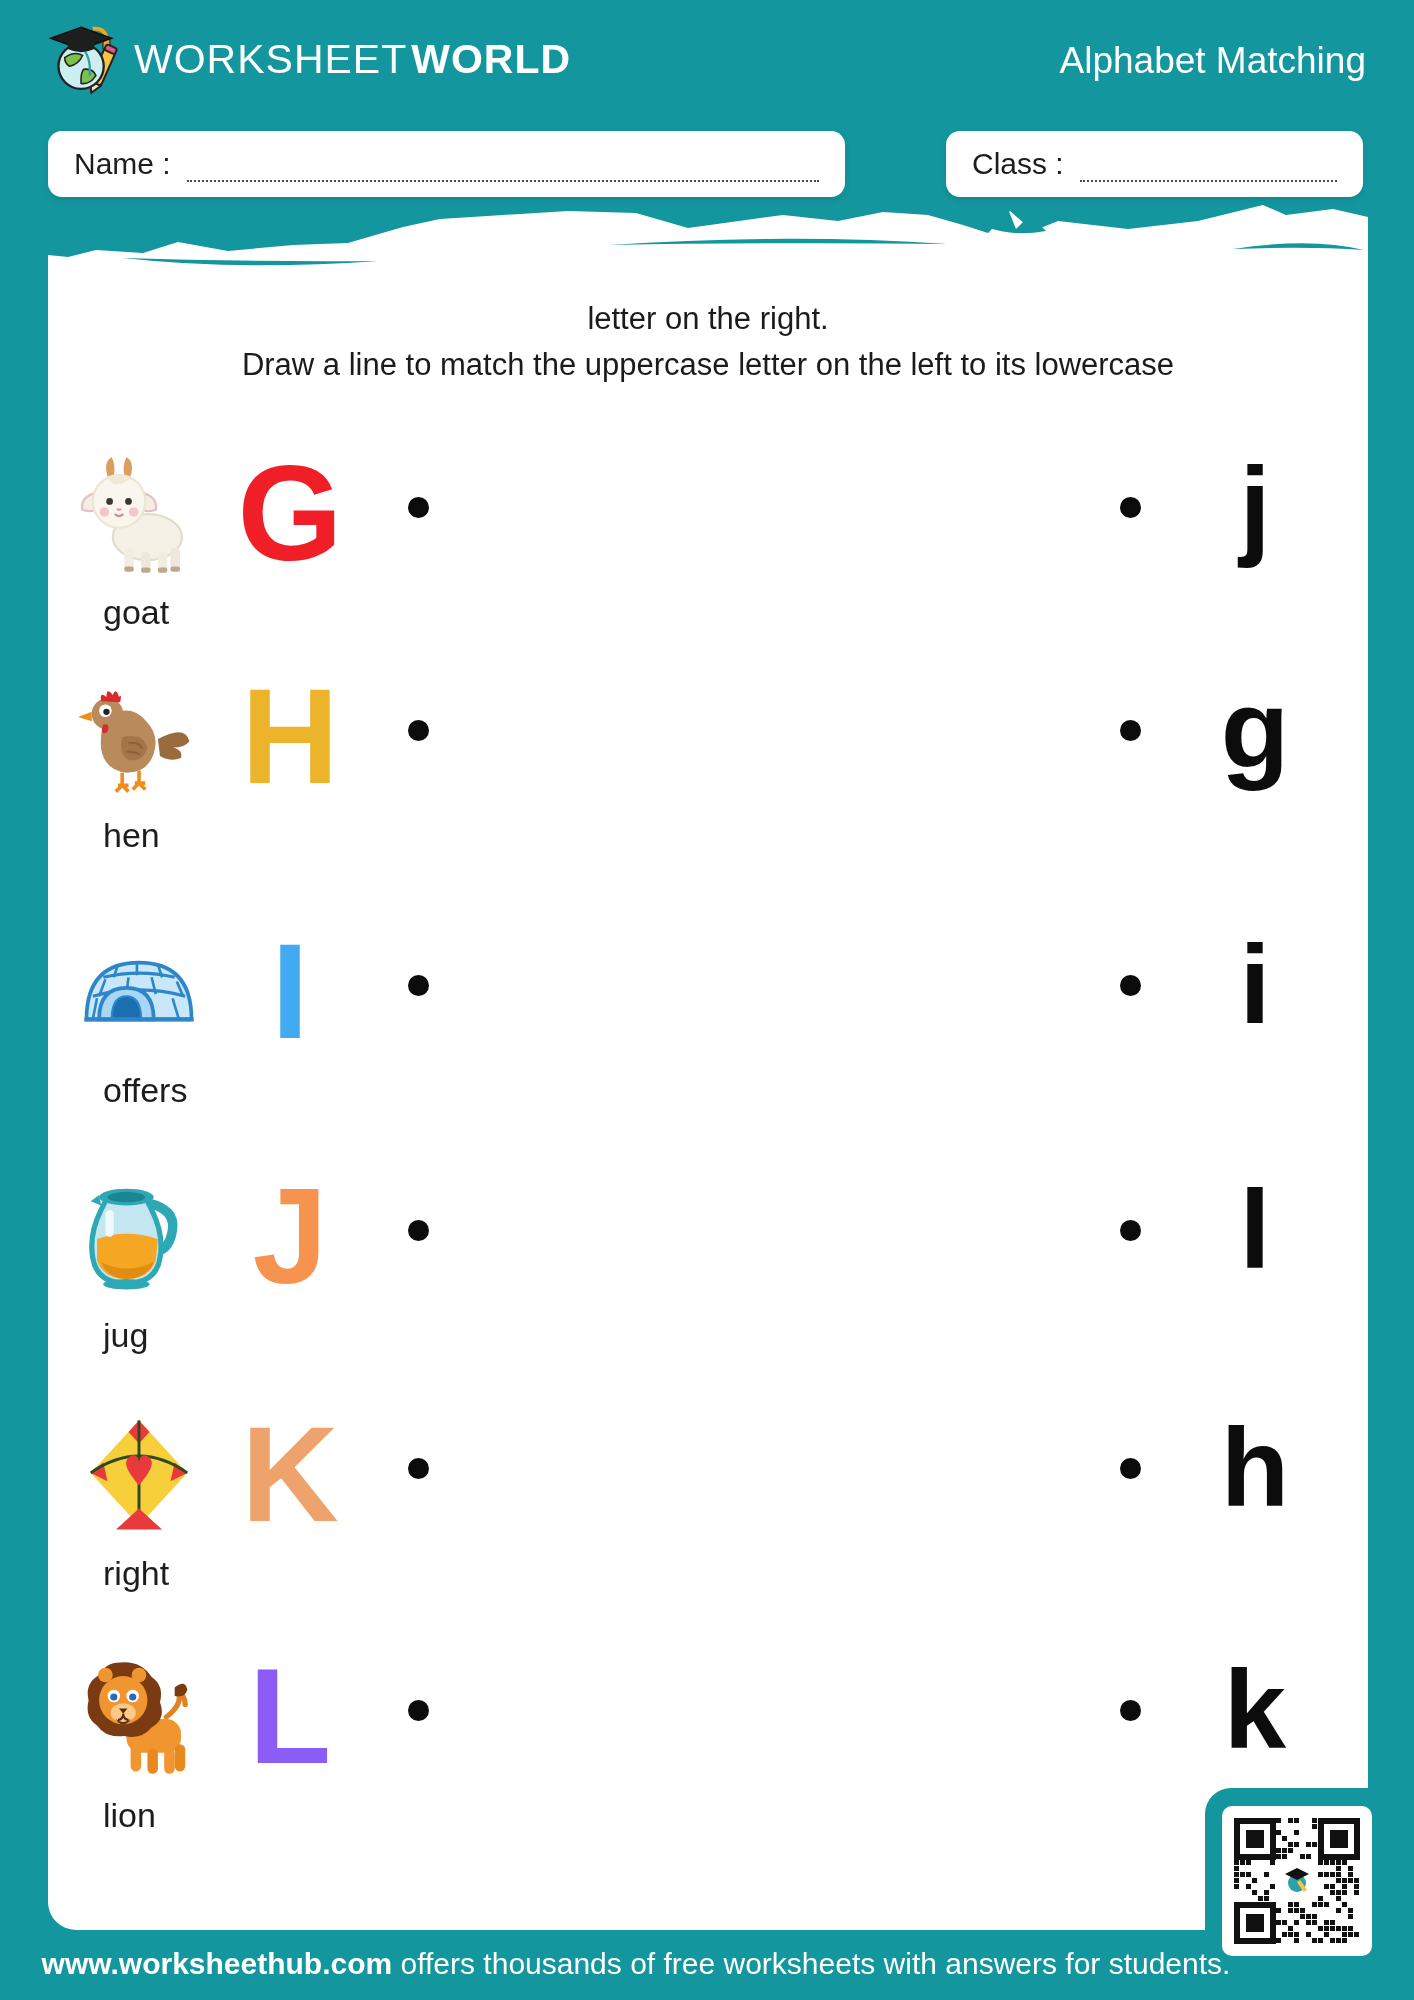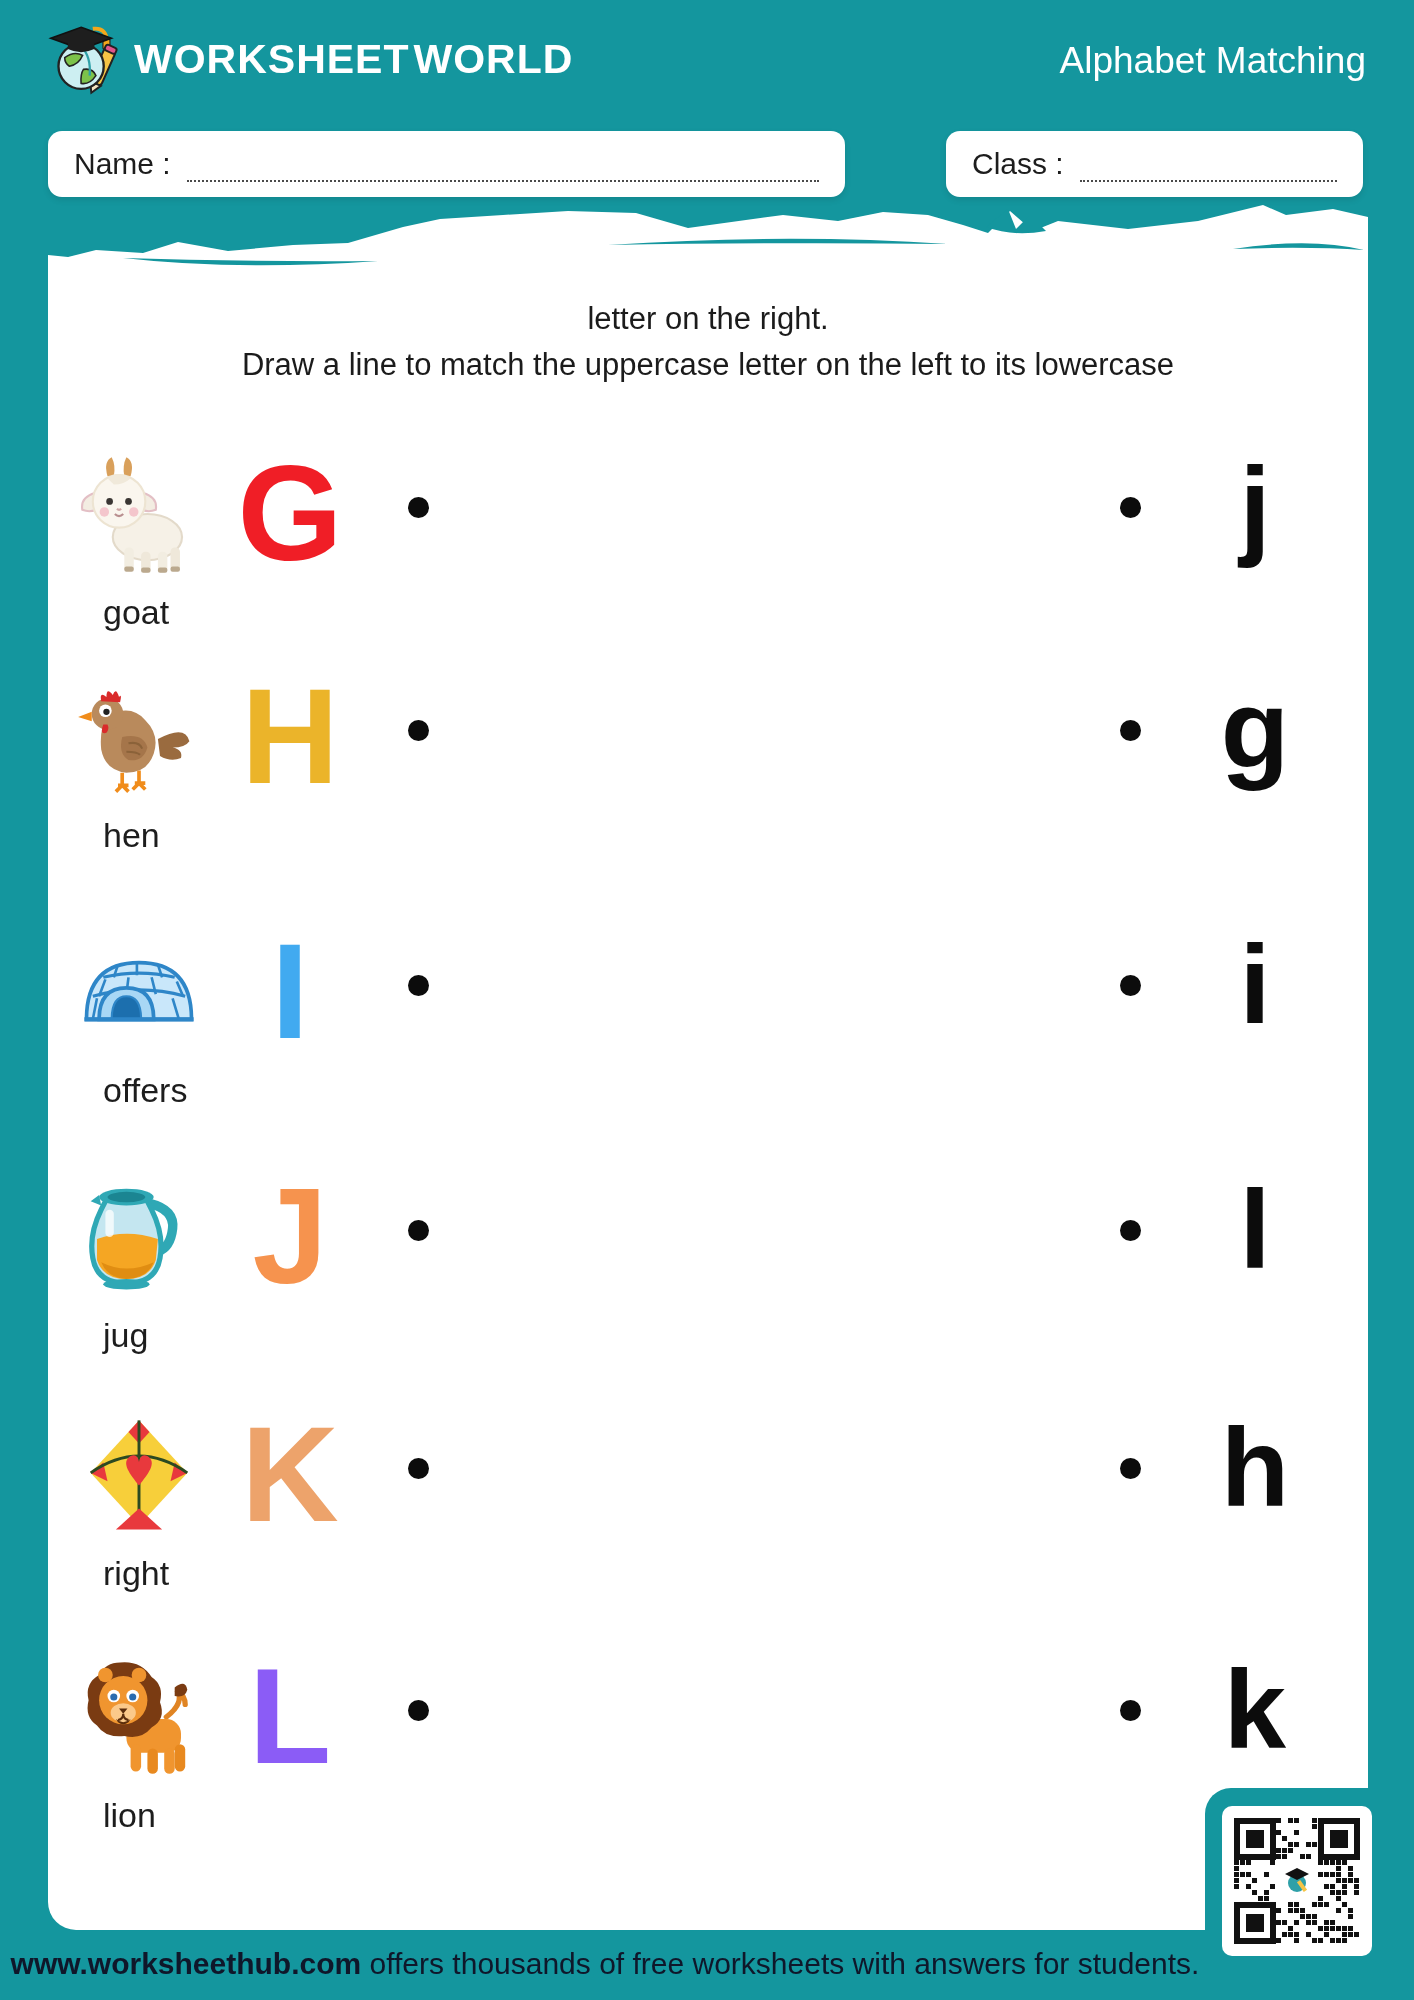--- a/index.html
+++ b/index.html
@@ -3,21 +3,21 @@
 <meta charset="utf-8">
 <style>
   html,body{margin:0;padding:0;}
   .page{
     position:relative;width:1414px;height:2000px;overflow:hidden;
     background:#14969E;font-family:"Liberation Sans",sans-serif;
   }
   
   .logo{position:absolute;left:46px;top:18px;width:78px;height:84px;}
   .brand{position:absolute;left:134px;top:36px;font-size:41px;color:#fff;letter-spacing:1px;white-space:nowrap;}
-  .brand .w1{font-weight:700;}
+  .brand .w1{font-weight:400;}
   .brand .w2{font-weight:800;margin-left:4px;}
   .sheet-title{position:absolute;right:48px;top:40px;font-size:37px;font-weight:400;color:#fff;}
   
   .field-box{
     position:absolute;top:131px;height:66px;background:#fff;border-radius:14px;
     display:flex;align-items:center;padding:0 26px;box-sizing:border-box;
     box-shadow:0 3px 6px rgba(0,0,0,.10);
   }
   .name-box{left:48px;width:797px;}
   .class-box{left:946px;width:417px;}
@@ -46,21 +46,21 @@
   .right-letter{
     position:absolute;left:1185px;top:0;width:140px;text-align:center;
     transform:translateY(-50%);font-size:112px;font-weight:700;line-height:1;color:#0c0c0c;
   }
   
   .qr-backdrop{position:absolute;left:1205px;top:1788px;width:209px;height:212px;background:#14969E;border-radius:26px 0 0 0;}
   .qr-box{position:absolute;left:17px;top:18px;width:150px;height:150px;background:#fff;border-radius:10px;}
   .qr-box svg{position:absolute;left:12px;top:12px;width:126px;height:126px;}
   .footer{
     position:absolute;left:0;top:1947px;width:1210px;text-align:center;
-    font-size:30px;color:#0f172a;
+    font-size:30px;color:#ffffff;padding-left:31px;
   }
   .footer .lnk{font-weight:700;}
 </style>
 </head>
 <body>
 
 <div class="page">
 
   <svg class="logo" viewBox="0 0 100 100">
     <path d="M60,10 Q76,8 78,24" stroke="#F2A71B" stroke-width="5" fill="none"></path>

